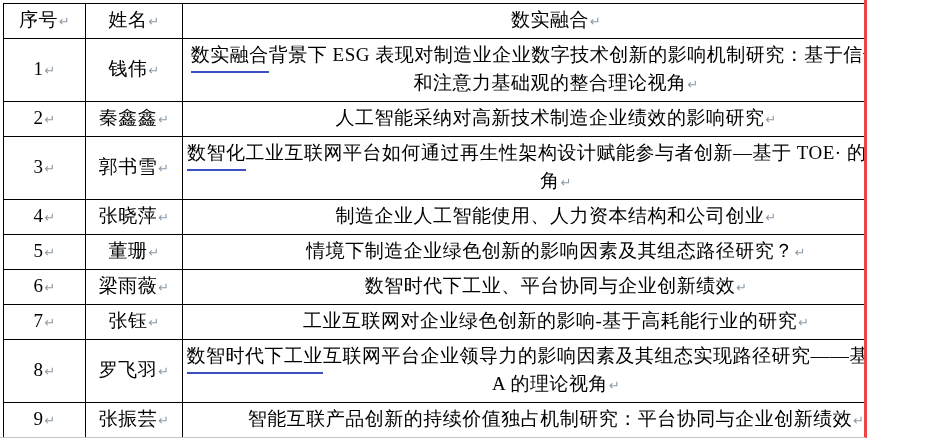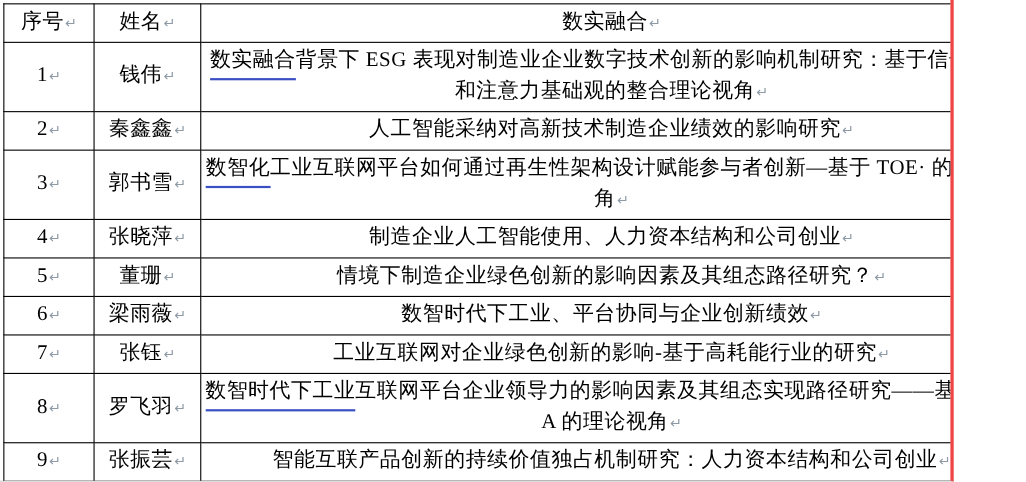--- a/index.html
+++ b/index.html
@@ -109,17 +109,17 @@
           <td><span>工业互联网对企业绿色创新的影响-基于高耗能行业的研究</span><span class="mark">↵</span></td>
         </tr>
         <tr>
           <td><span>8</span><span class="mark">↵</span></td>
           <td><span>罗飞羽</span><span class="mark">↵</span></td>
           <td><span class="u">数智时代下工业</span><span>互联网平台企业领导力的影响因素及其组态实现路径研究——基于 MOA 的理论视角</span><span class="mark">↵</span></td>
         </tr>
         <tr>
           <td><span>9</span><span class="mark">↵</span></td>
           <td><span>张振芸</span><span class="mark">↵</span></td>
-          <td><span>智能互联产品创新的持续价值独占机制研究：人力资本结构和公司创业</span><span class="mark">↵</span></td>
+          <td><span>智能互联产品创新的持续价值独占机制研究：平台协同与企业创新绩效</span><span class="mark">↵</span></td>
         </tr>
       </tbody>
   </table>
 </div>
 
 </body></html>

